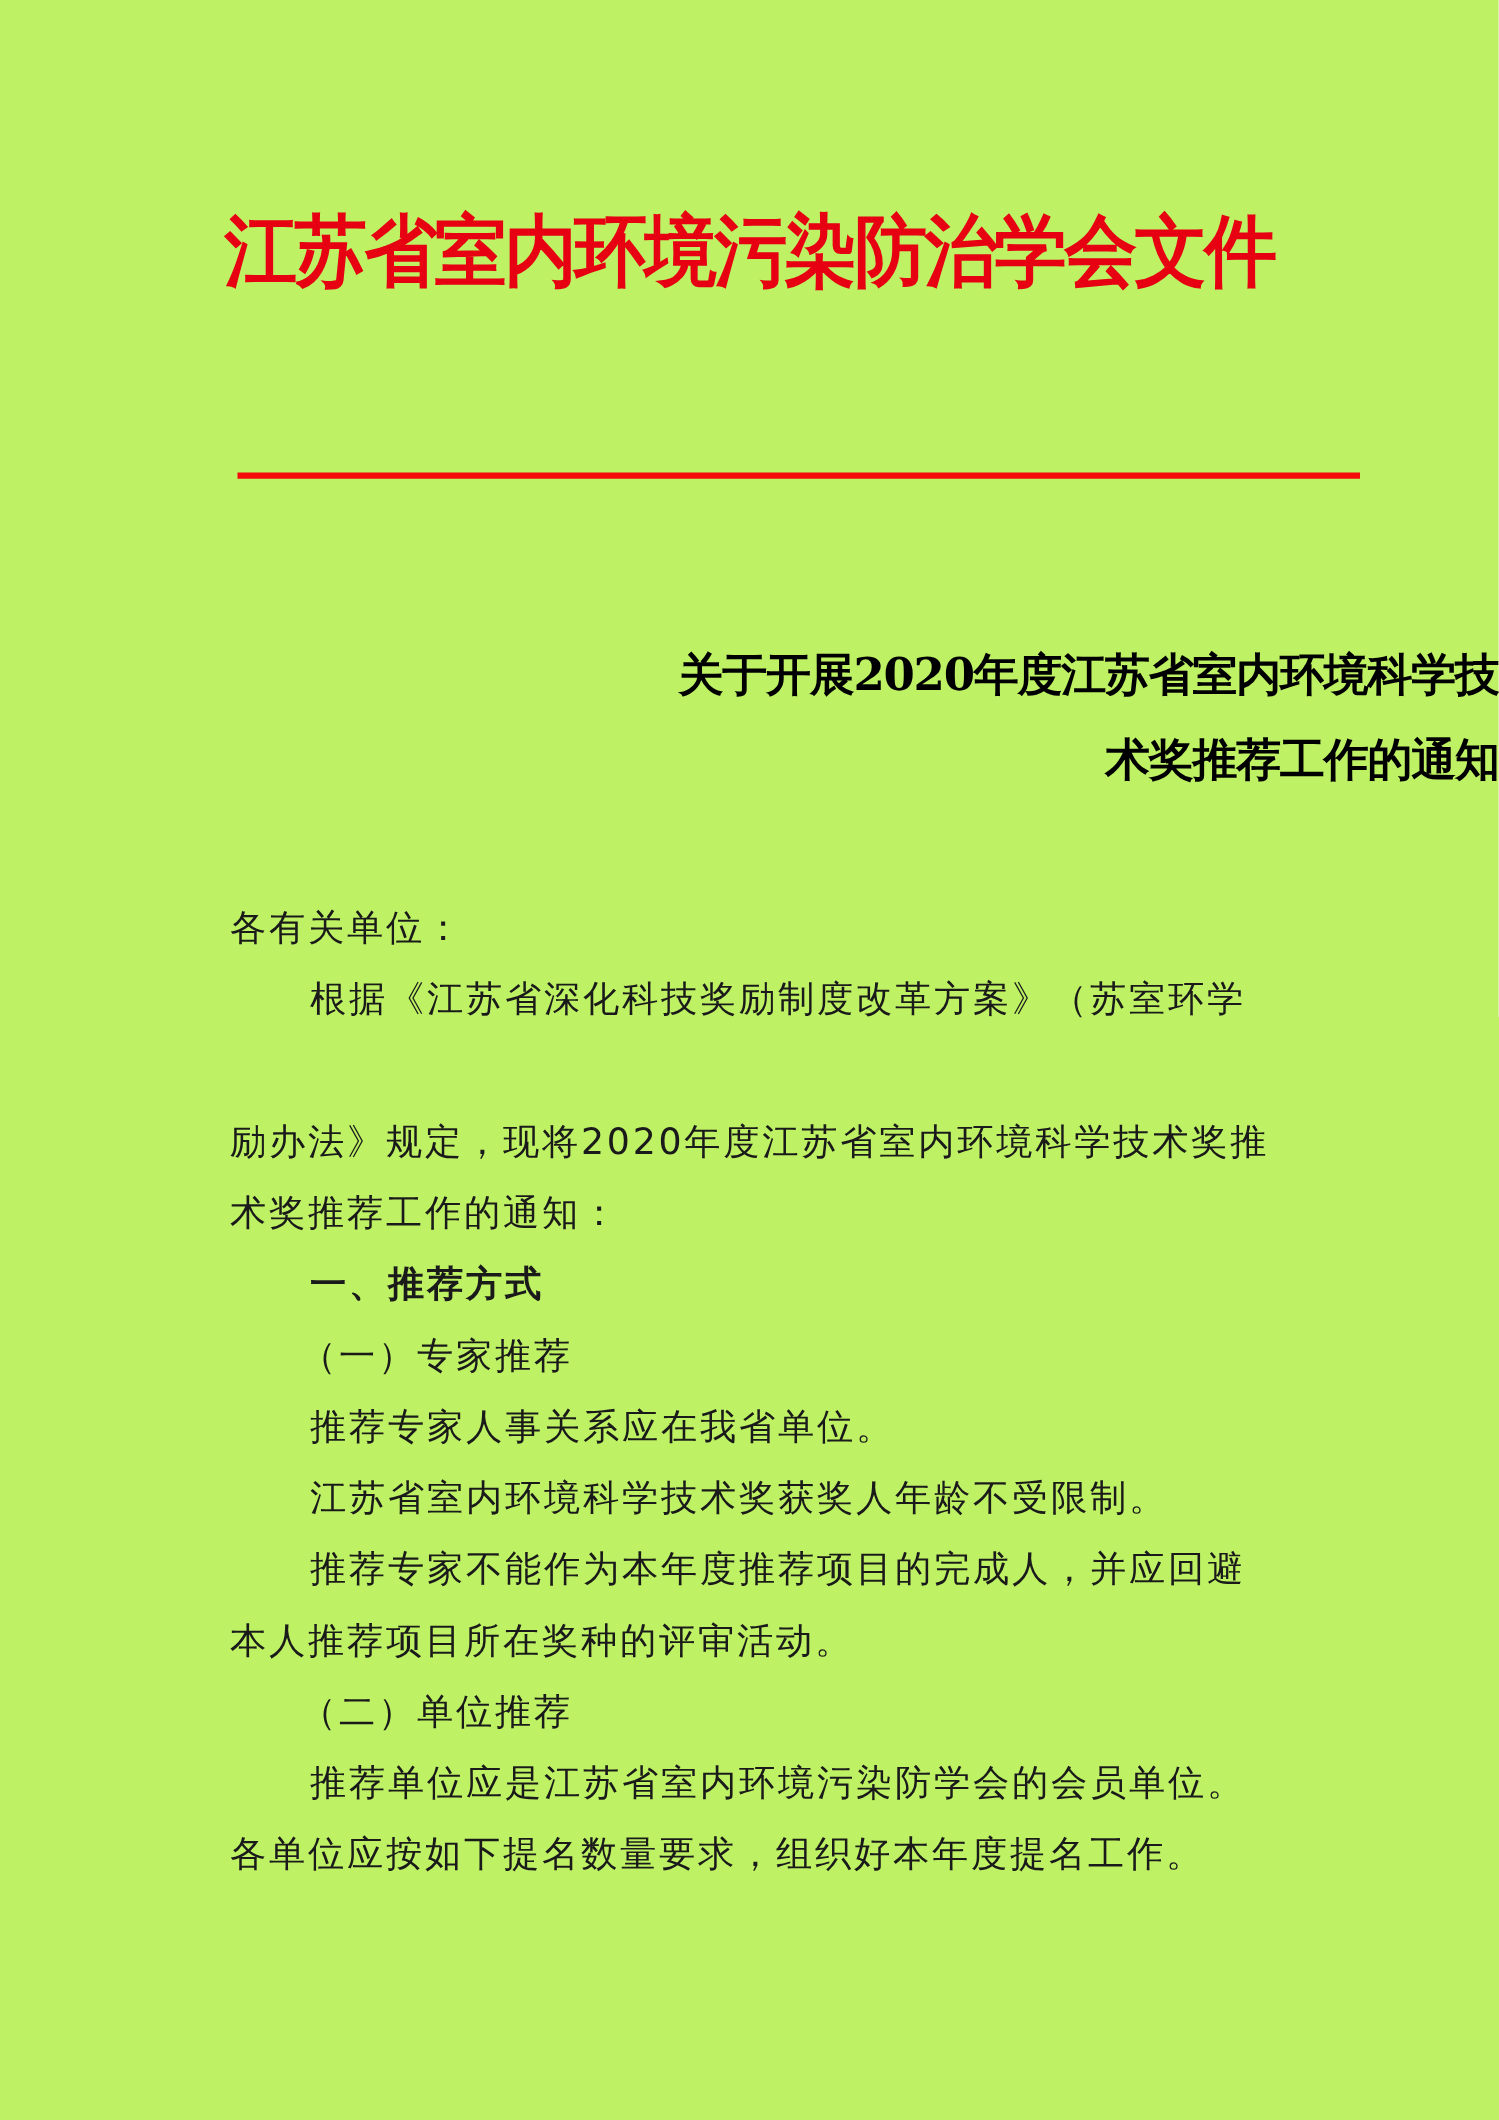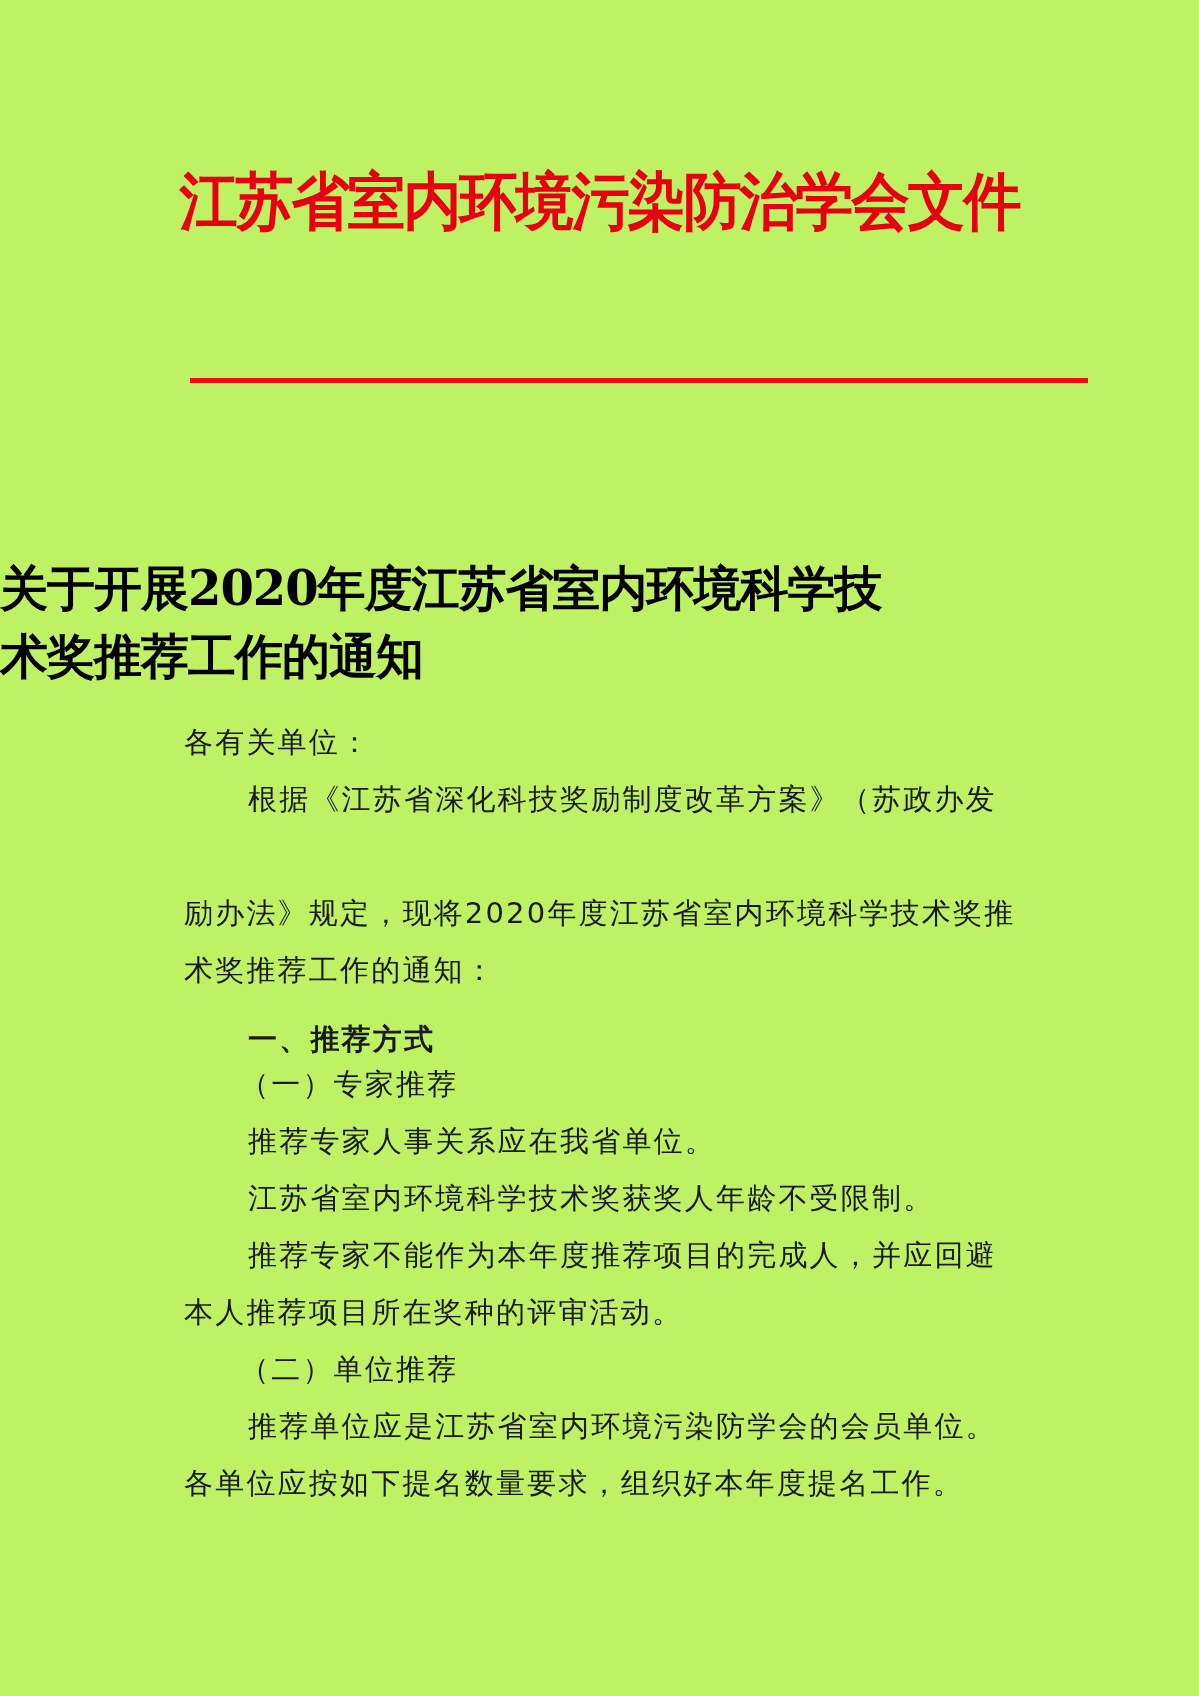--- a/index.html
+++ b/index.html
@@ -55,63 +55,62 @@
       left: 190px;
       top: 378px;
       width: 898px;
       height: 5px;
       background: #f40a0a;
     }
     .notice-title {
       position: absolute;
       left: 0;
       width: 1199px;
-      text-align: left;
+      text-align: right;
       font-family: "DejaVu Serif", serif;
       font-weight: bold;
-      font-size: 48px;
+      font-size: 36px;
       letter-spacing: -1px;
       color: #000000;
       height: 60px;
       line-height: 60px;
-      margin-top: 48px;
     }
     .notice-title.l1 { top: 510px; }
     .notice-title.l2 { top: 578px; }
 
     .body-line {
       position: absolute;
       left: 184px;
       width: 850px;
       font-size: 29px;
       line-height: 44px;
       height: 44px;
       letter-spacing: 2.2px;
       color: #1a1a1a;
       white-space: nowrap;
     }
     .indent { left: 248px; }
-    .bold { font-weight: bold; margin-top: 12px; }
+    .bold { font-weight: bold; }
   </style>
 </head>
 <body>
 
 <div class="page">
 
   <div class="org-header">江苏省室内环境污染防治学会文件</div>
 
 
   <div class="red-rule"></div>
 
   <div class="notice-title l1">关于开展2020年度江苏省室内环境科学技</div>
   <div class="notice-title l2">术奖推荐工作的通知</div>
 
   <div class="body-line" style="top:720px;">各有关单位：</div>
 
-  <div class="body-line indent" style="top:777px;">根据《江苏省深化科技奖励制度改革方案》（苏政办发</div>
+  <div class="body-line indent" style="top:777px;">根据《江苏省深化科技奖励制度改革方案》（苏室环学</div>
   <div class="body-line" style="top:891px;">励办法》规定，现将2020年度江苏省室内环境科学技术奖推</div>
   <div class="body-line" style="top:948px;">术奖推荐工作的通知：</div>
 
   <div class="body-line indent bold" style="top:1005px;">一、推荐方式</div>
 
   <div class="body-line" style="top:1062px; left:240px;">（一）专家推荐</div>
 
   <div class="body-line indent" style="top:1119px;">推荐专家人事关系应在我省单位。</div>
   <div class="body-line indent" style="top:1176px;">江苏省室内环境科学技术奖获奖人年龄不受限制。</div>
   <div class="body-line indent" style="top:1233px;">推荐专家不能作为本年度推荐项目的完成人，并应回避</div>

